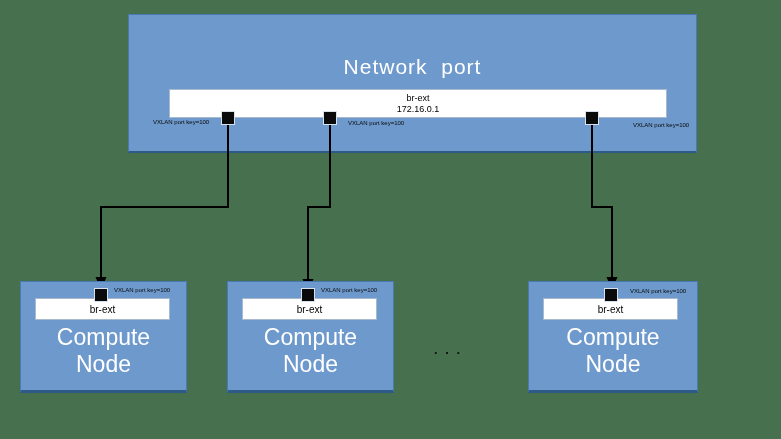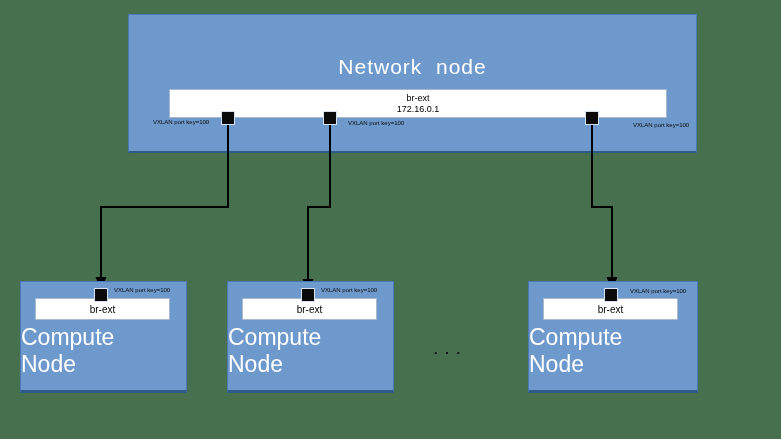--- a/index.html
+++ b/index.html
@@ -107,21 +107,21 @@
     border: 1px solid #A8B8CE;
     display: flex;
     justify-content: center;
     align-items: center;
     color: #000000;
     font-size: 10px;
   }
   .cn-title {
     position: absolute;
     left: 0; right: 0; top: 42px;
-    text-align: left;
+    text-align: center;
     color: #FFFFFF;
     font-size: 23px;
     line-height: 27px;
   }
 
   
   .ellipsis {
     position: absolute;
     left: 434px; top: 342px;
     color: #101010;
@@ -130,21 +130,21 @@
     letter-spacing: 2px;
     white-space: pre;
   }
 </style>
 </head>
 <body>
 
 <div class="canvas">
 
   <div class="network-node">
-    <div class="network-title">Network  node</div>
+    <div class="network-title">Network  port</div>
   </div>
 
   <div class="net-bridge">
     <span>br-ext</span>
     <span>172.16.0.1</span>
   </div>
 
   <div class="vxlan-label vx-n1">VXLAN port key=100</div>
   <div class="vxlan-label vx-n2">VXLAN port key=100</div>
   <div class="vxlan-label vx-n3">VXLAN port key=100</div>

